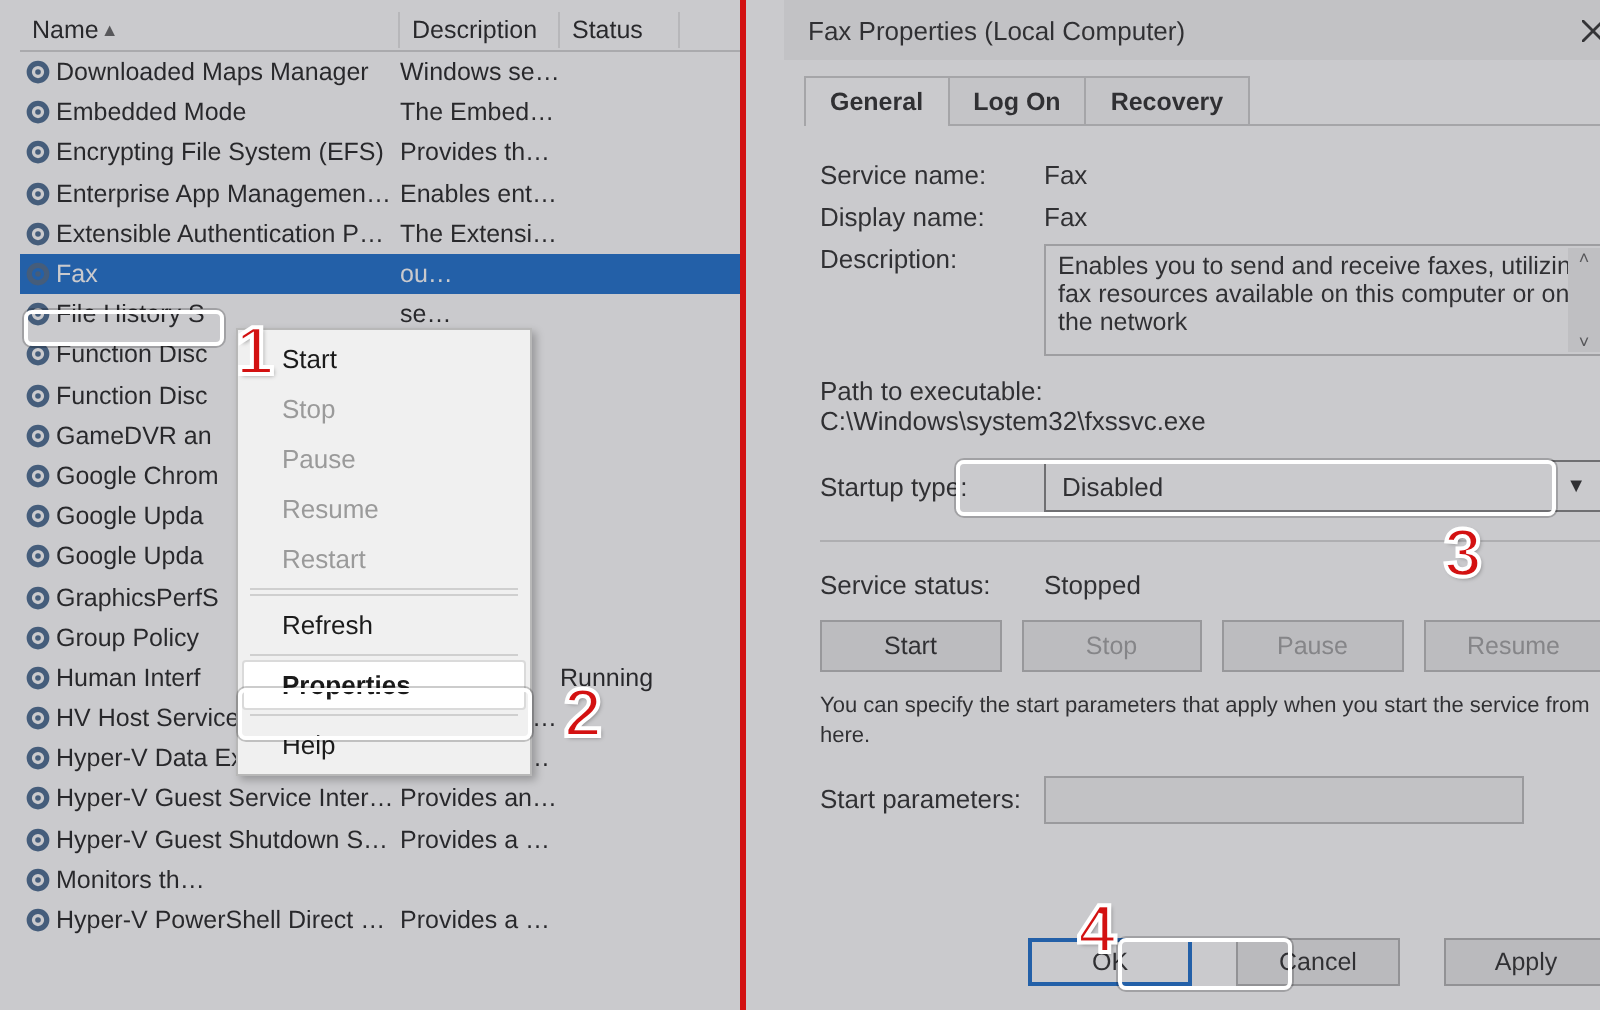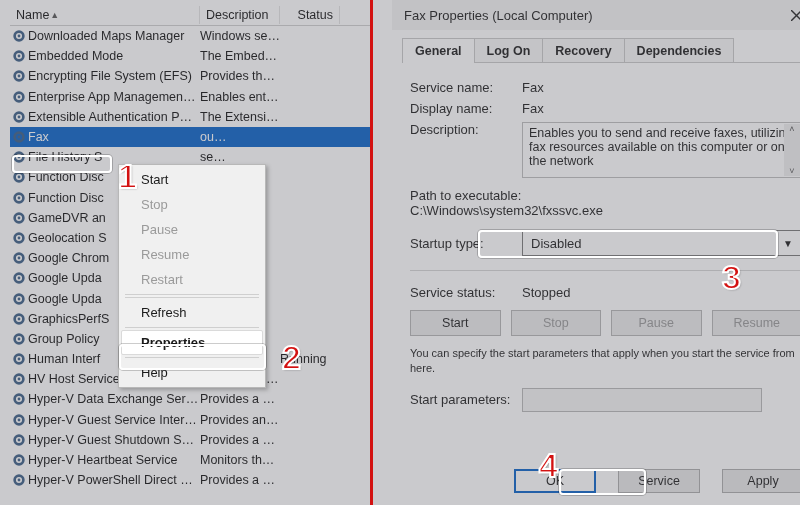--- a/index.html
+++ b/index.html
@@ -6,21 +6,21 @@
 body { width: 800px; height: 505px; overflow: hidden; position: relative; background: #fff; }
 
 .dim { position:absolute; inset:0; background:rgba(90,90,100,0.32); pointer-events:none; z-index:40; }
 
 
 .serv { position:absolute; left:10px; top:4px; width:362px; height:500px; background:#fff; font-size:12.5px; color:#111; }
 .serv .hdr { display:flex; border-bottom:1px solid #d0d0d0; height:22px; align-items:center; }
 .serv .hdr .col { padding:2px 6px; border-right:1px solid #e4e4e4; }
 .serv .hdr .c-name{ width:190px; display:flex; align-items:center; gap:1px;}
 .serv .hdr .c-desc{ width:80px;}
-.serv .hdr .c-stat{ width:60px;text-align:right;}
+.serv .hdr .c-stat{ width:60px;}
 .sort { font-size:9px; opacity:.7; }
 .rows { }
 .row { display:flex; align-items:center; height:20.2px; }
 .row.sel { background:#0a63c9; color:#fff; }
 .row .ic { width:18px; display:flex; justify-content:center; }
 .row .nm { width:172px; white-space:nowrap; overflow:hidden; text-overflow:ellipsis; }
 .row .de { width:80px; white-space:nowrap; overflow:hidden; text-overflow:ellipsis; }
 .row .st { width:60px; white-space:nowrap; overflow:hidden; }
 
 
@@ -196,31 +196,20 @@
         <span class="de">…</span>
         <span class="st"></span>
       </div>
       <div class="row">
         <span class="ic">
           <svg class="gear" viewBox="0 0 16 16">
             <circle class="o" cx="8" cy="8" r="5"></circle>
             <circle class="i" cx="8" cy="8" r="1.6"></circle>
           </svg>
         </span>
-        <span class="nm">Geolocation S</span>
-        <span class="de">…</span>
-        <span class="st"></span>
-      </div>
-      <div class="row">
-        <span class="ic">
-          <svg class="gear" viewBox="0 0 16 16">
-            <circle class="o" cx="8" cy="8" r="5"></circle>
-            <circle class="i" cx="8" cy="8" r="1.6"></circle>
-          </svg>
-        </span>
         <span class="nm">Google Chrom</span>
         <span class="de">…</span>
         <span class="st"></span>
       </div>
       <div class="row">
         <span class="ic">
           <svg class="gear" viewBox="0 0 16 16">
             <circle class="o" cx="8" cy="8" r="5"></circle>
             <circle class="i" cx="8" cy="8" r="1.6"></circle>
           </svg>
@@ -317,21 +306,20 @@
         <span class="de">Provides a …</span>
         <span class="st"></span>
       </div>
       <div class="row">
         <span class="ic">
           <svg class="gear" viewBox="0 0 16 16">
             <circle class="o" cx="8" cy="8" r="5"></circle>
             <circle class="i" cx="8" cy="8" r="1.6"></circle>
           </svg>
         </span>
-        <span class="nm">Hyper-V Heartbeat Service</span>
         <span class="de">Monitors th…</span>
         <span class="st"></span>
       </div>
       <div class="row">
         <span class="ic">
           <svg class="gear" viewBox="0 0 16 16">
             <circle class="o" cx="8" cy="8" r="5"></circle>
             <circle class="i" cx="8" cy="8" r="1.6"></circle>
           </svg>
         </span>
@@ -366,21 +354,20 @@
       <svg viewBox="0 0 10 10">
           <line x1="0" y1="0" x2="10" y2="10" stroke="#222" stroke-width="1.3"></line>
           <line x1="10" y1="0" x2="0" y2="10" stroke="#222" stroke-width="1.3"></line>
         </svg>
     </div>
   </div>
   <div class="tabs">
     <div class="tab active">General</div>
     <div class="tab">Log On</div>
     <div class="tab">Recovery</div>
-    <div class="tab">Dependencies</div>
   </div>
   <div class="tabline"></div>
   <div class="body">
     <div class="kv">
         <div class="k">Service name:</div>
         <div class="v">Fax</div>
       </div>
     <div class="kv">
         <div class="k">Display name:</div>
         <div class="v">Fax</div>
@@ -416,21 +403,21 @@
       <div class="b dis">Resume</div>
     </div>
     <div class="note">You can specify the start parameters that apply when you start the service from here.</div>
     <div class="kv" style="align-items:center">
       <div class="k">Start parameters:</div>
       <div class="spinput"></div>
     </div>
   </div>
   <div class="footer">
     <div class="fb ok">OK</div>
-    <div class="fb">Service</div>
+    <div class="fb">Cancel</div>
     <div class="fb">Apply</div>
   </div>
 </div>
 
 <div class="dim"></div>
 
 <div class="hlx" style="left:12px; top:155px; width:100px; height:18px;"></div>
 <div class="hlx" style="left:119px; top:344px; width:147px; height:26px;"></div>
 <div class="hlx" style="left:478px; top:230px; width:300px; height:28px;"></div>
 <div class="hlx" style="left:559px; top:469px; width:87px; height:26px;"></div>

